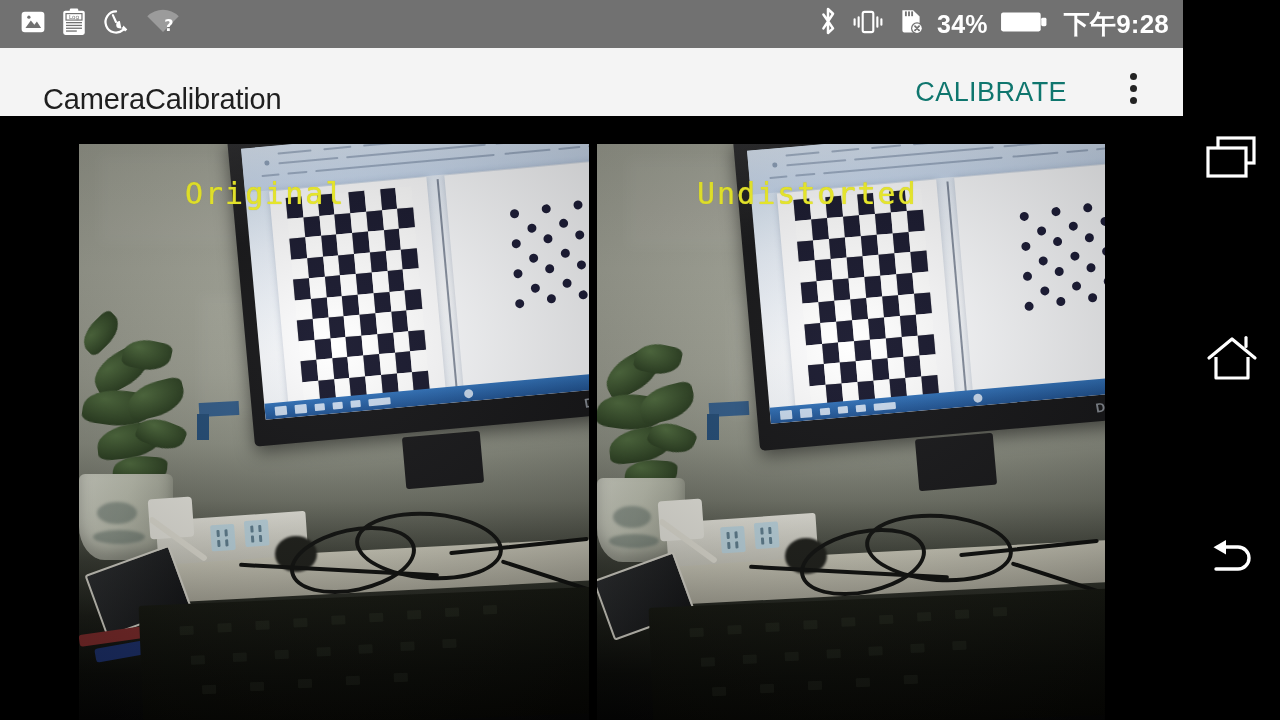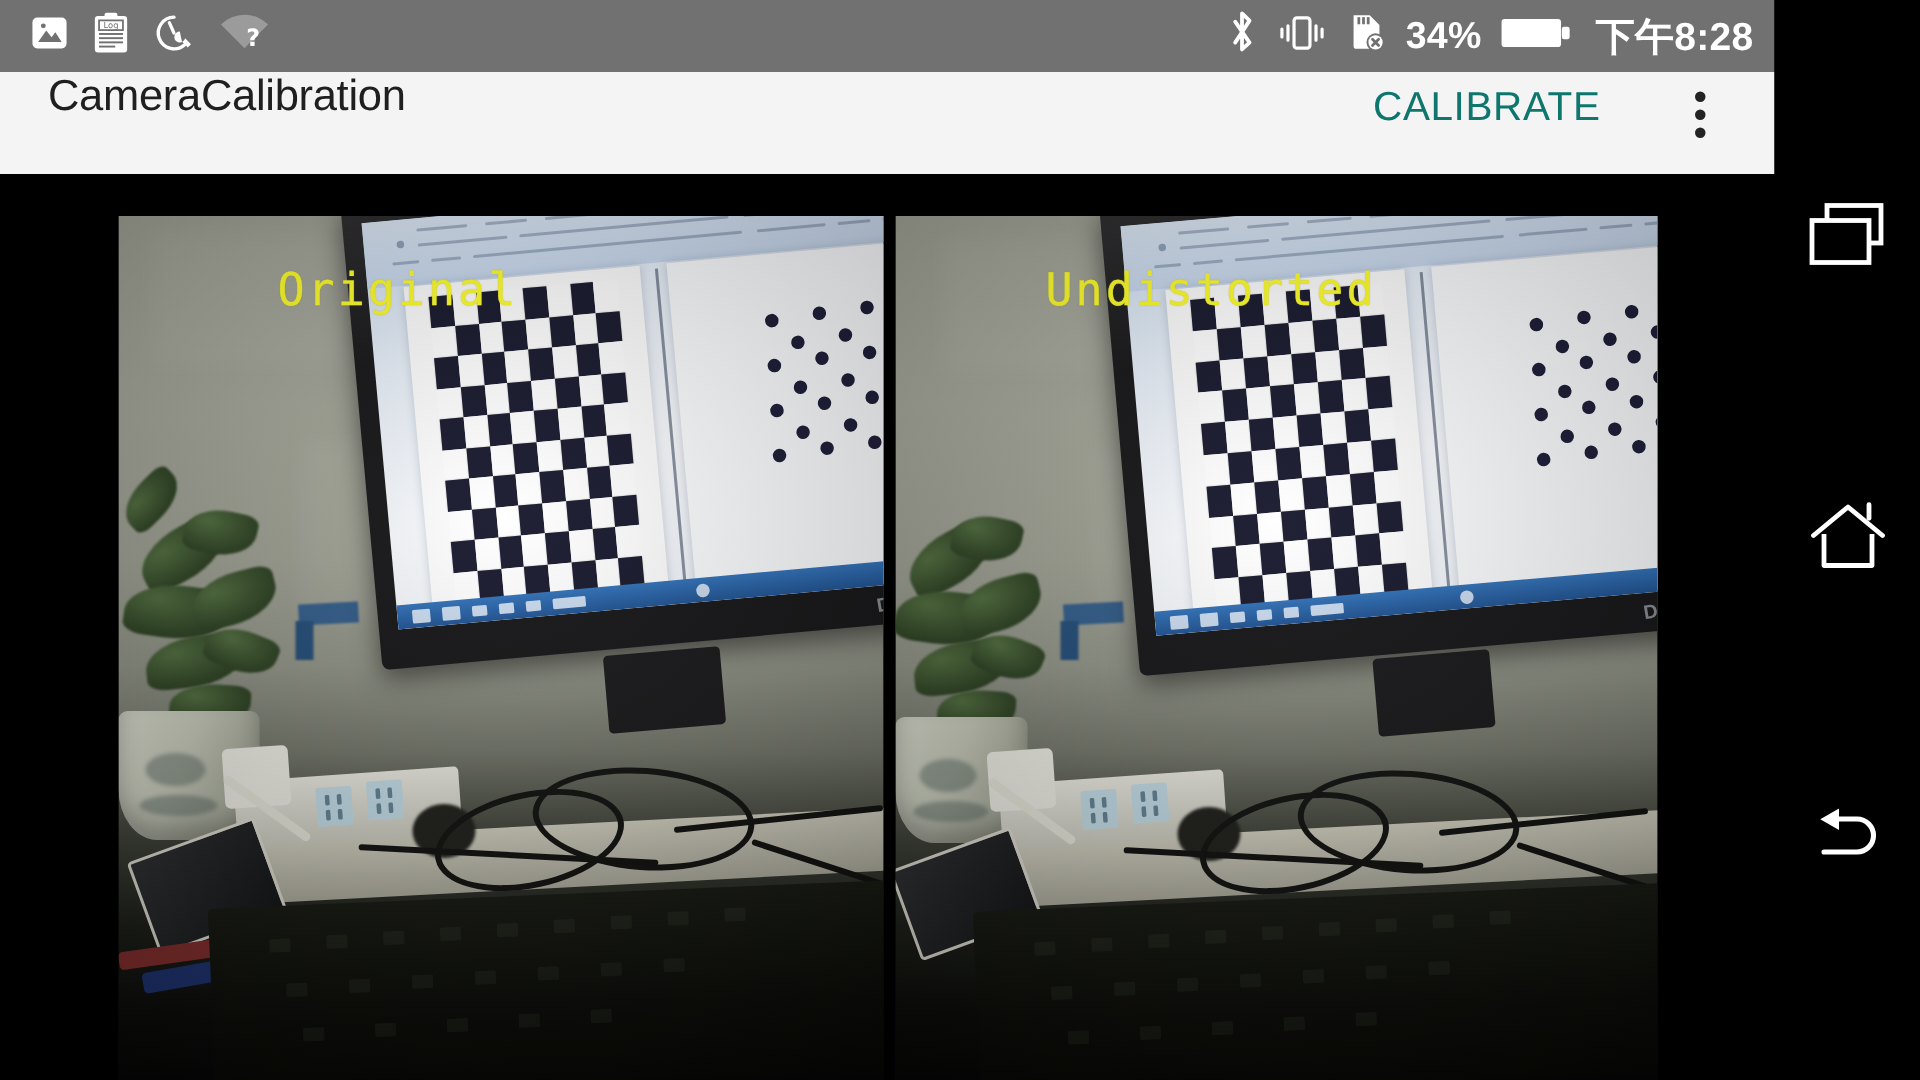--- a/index.html
+++ b/index.html
@@ -65,23 +65,23 @@
   }
 
   
   #app-bar {
     position: absolute;
     left: 0; top: 48px;
     width: 1183px;
     height: 68px;
     background: #f4f4f4;
     display: flex;
-    align-items: flex-start;
+    align-items: flex-end;
     box-sizing: border-box;
-    padding: 0 10px 0 32px;
+    padding: 0 10px 0 43px;
   }
   #app-title {
     color: #1f1f1f;
     font-size: 29px;
     font-weight: 400;
     letter-spacing: -0.2px;
     white-space: nowrap;
   }
   #app-bar-spacer { flex: 1 1 auto; }
   #calibrate-button {
@@ -470,21 +470,21 @@
 
       <span id="battery-pct">34%</span>
 
       <span class="sicon">
         <svg width="48" height="26" viewBox="0 0 46 24">
           <rect x="1" y="3" width="38" height="18" rx="2" fill="#ffffff"></rect>
           <rect x="39.5" y="8" width="5" height="8" rx="1.4" fill="#ffffff"></rect>
         </svg>
       </span>
 
-      <span id="clock">下午8:28</span>
+      <span id="clock">下午9:28</span>
     </div>
   </div>
 
   <div id="app-bar">
     <div id="app-title">CameraCalibration</div>
     <div id="app-bar-spacer"></div>
     <button id="calibrate-button">CALIBRATE</button>
     <div id="overflow-menu">
       <i></i>
       <i></i>

